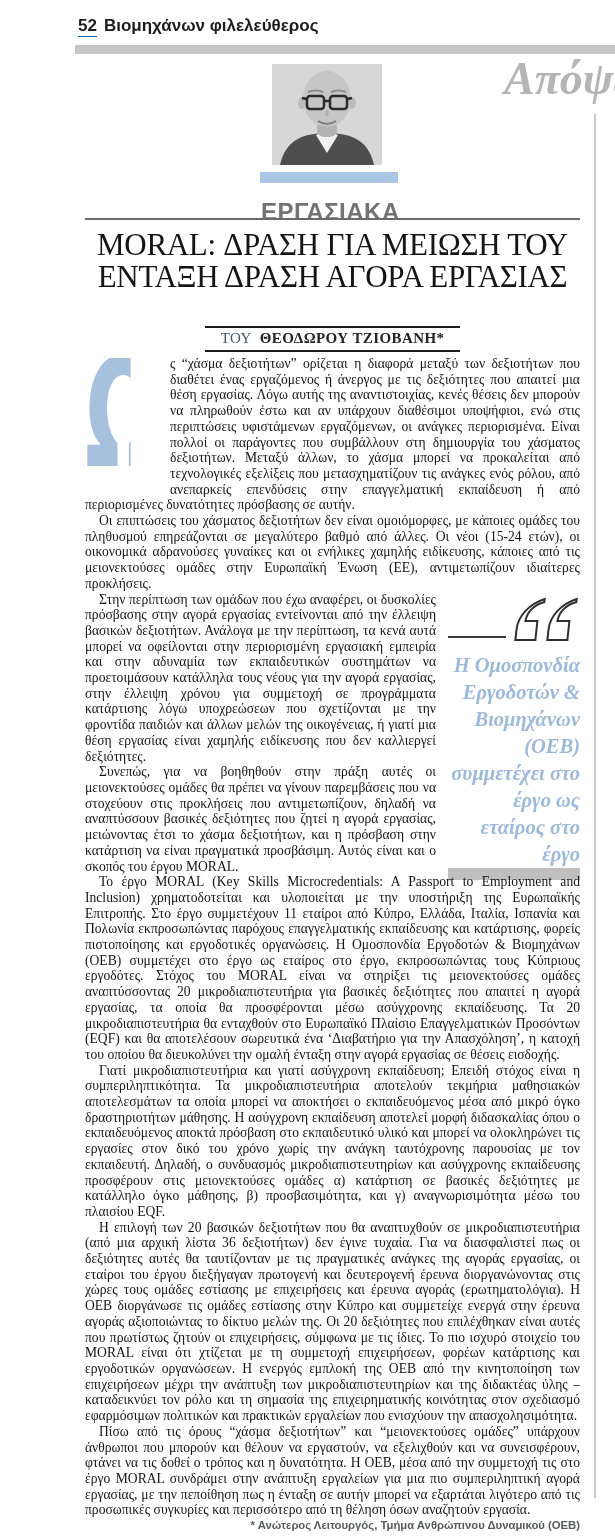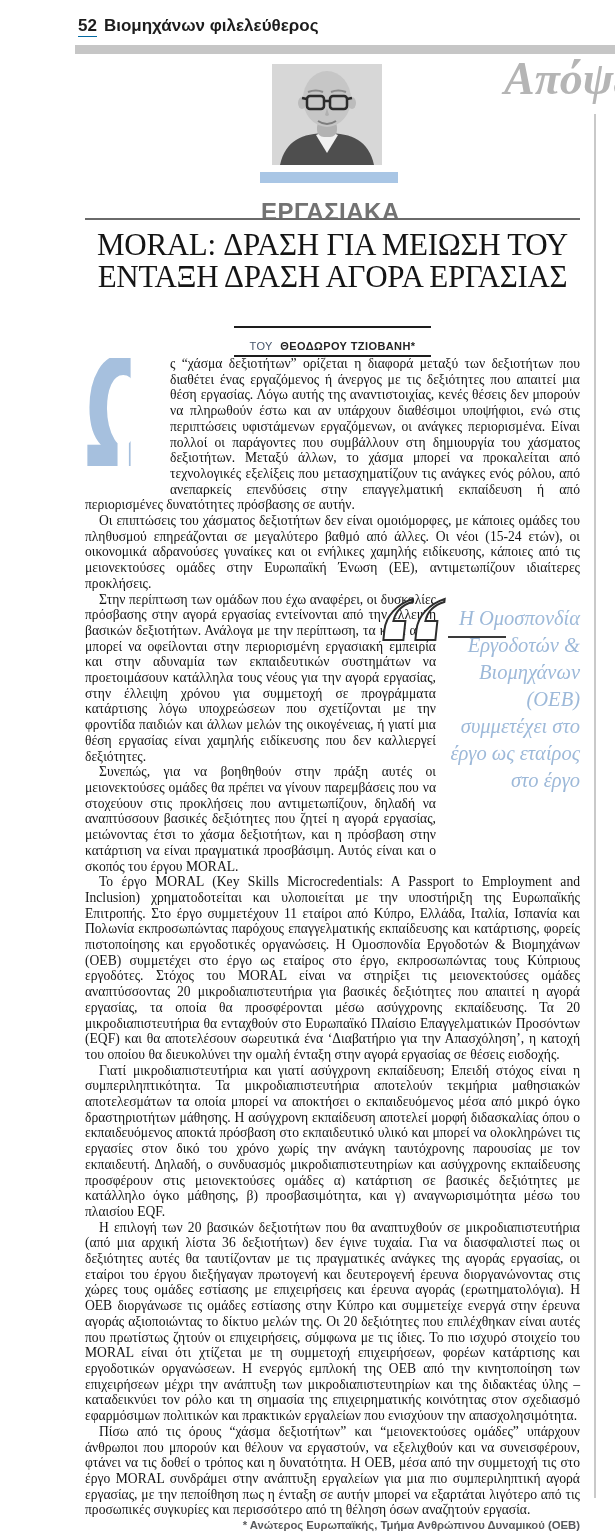--- a/index.html
+++ b/index.html
@@ -26,36 +26,36 @@
               font-weight:bold;font-size:24px;letter-spacing:.5px;color:#737373;}
 
   .head-rule{position:absolute;left:85px;top:218px;width:495px;height:2px;background:#6a6a6a;}
 
   
   .title{position:absolute;left:60px;top:229px;width:545px;text-align:center;color:#151515;
          font-size:31px;line-height:31.5px;letter-spacing:-.3px;}
 
   
   .byline-wrap{position:absolute;left:85px;top:326px;width:495px;display:flex;justify-content:center;}
-  .byline{border-top:2px solid #1d1d1d;border-bottom:2px solid #1d1d1d;padding:12px 16px 3px;
-          font-family:Liberation Sans, sans-serif;font-size:11px;letter-spacing:.4px;white-space:nowrap;}
+  .byline{border-top:2px solid #1d1d1d;border-bottom:2px solid #1d1d1d;padding:2px 16px 3px;
+          font-family:Liberation Serif, serif;font-size:15px;letter-spacing:.4px;white-space:nowrap;}
   .byline .prefix{color:#44546a;font-weight:normal;margin-right:4px;}
   .byline .author{color:#242424;font-weight:bold;}
 
   
   .article{position:absolute;left:85px;top:356px;width:495px;font-size:13.6px;line-height:15.7px;
            text-align:justify;color:#141414;}
   .article p{margin:0;text-indent:14px;}
   .article p.first{text-indent:0;}
   .dropcap{float:left;width:76px;height:122px;overflow:hidden;margin:2px 9px 2px 0;
            font-family:"DejaVu Sans",sans-serif;font-weight:bold;font-size:150px;line-height:112px;
            color:#a6c0de;transform:scaleX(.6);transform-origin:left top;}
 
   
-  .pullquote{float:right;width:132px;height:258px;margin:4px 0 20px 12px;display:flex;flex-direction:row;}
+  .pullquote{float:right;width:132px;height:258px;margin:4px 0 20px 12px;display:flex;flex-direction:column;font-weight:bold;}
   .pq-head{position:relative;height:47px;flex:none;}
   .pq-rule{position:absolute;left:0;bottom:5px;width:58px;height:2px;background:#3a3a3a;}
   .pq-icon{position:absolute;right:0;bottom:0;}
   .pq-text{margin-top:9px;text-align:right;font-style:italic;font-size:20.5px;line-height:27px;
            color:#9db9d9;}
   .pq-bar{margin-top:auto;height:12px;background:#bfbfbf;flex:none;}
 
   .footnote{text-align:right;font-family:"Liberation Sans",sans-serif;font-size:11.3px;
             font-weight:bold;color:#595a5c;margin-top:2px;text-indent:0;}
 </style>
@@ -132,16 +132,16 @@
       <div class="pq-text">Η Ομοσπονδία Εργοδοτών &amp; Βιομηχάνων (ΟΕΒ) συμμετέχει στο έργο ως εταίρος στο έργο</div>
       <div class="pq-bar"></div>
     </aside>
 
     <p>Στην περίπτωση των ομάδων που έχω αναφέρει, οι δυσκολίες πρόσβασης στην αγορά εργασίας εντείνονται από την έλλειψη βασικών δεξιοτήτων. Ανάλογα με την περίπτωση, τα κενά αυτά μπορεί να οφείλονται στην περιορισμένη εργασιακή εμπειρία και στην αδυναμία των εκπαιδευτικών συστημάτων να προετοιμάσουν κατάλληλα τους νέους για την αγορά εργασίας, στην έλλειψη χρόνου για συμμετοχή σε προγράμματα κατάρτισης λόγω υποχρεώσεων που σχετίζονται με την φροντίδα παιδιών και άλλων μελών της οικογένειας, ή γιατί μια θέση εργασίας είναι χαμηλής ειδίκευσης που δεν καλλιεργεί δεξιότητες.</p>
     <p>Συνεπώς, για να βοηθηθούν στην πράξη αυτές οι μειονεκτούσες ομάδες θα πρέπει να γίνουν παρεμβάσεις που να στοχεύουν στις προκλήσεις που αντιμετωπίζουν, δηλαδή να αναπτύσσουν βασικές δεξιότητες που ζητεί η αγορά εργασίας, μειώνοντας έτσι το χάσμα δεξιοτήτων, και η πρόσβαση στην κατάρτιση να είναι πραγματικά προσβάσιμη. Αυτός είναι και ο σκοπός του έργου MORAL.</p>
     <p>Το έργο MORAL (Key Skills Microcredentials: A Passport to Employment and Inclusion) χρηματοδοτείται και υλοποιείται με την υποστήριξη της Ευρωπαϊκής Επιτροπής. Στο έργο συμμετέχουν 11 εταίροι από Κύπρο, Ελλάδα, Ιταλία, Ισπανία και Πολωνία εκπροσωπώντας παρόχους επαγγελματικής εκπαίδευσης και κατάρτισης, φορείς πιστοποίησης και εργοδοτικές οργανώσεις. Η Ομοσπονδία Εργοδοτών &amp; Βιομηχάνων (ΟΕΒ) συμμετέχει στο έργο ως εταίρος στο έργο, εκπροσωπώντας τους Κύπριους εργοδότες. Στόχος του MORAL είναι να στηρίξει τις μειονεκτούσες ομάδες αναπτύσσοντας 20 μικροδιαπιστευτήρια για βασικές δεξιότητες που απαιτεί η αγορά εργασίας, τα οποία θα προσφέρονται μέσω ασύγχρονης εκπαίδευσης. Τα 20 μικροδιαπιστευτήρια θα ενταχθούν στο Ευρωπαϊκό Πλαίσιο Επαγγελματικών Προσόντων (EQF) και θα αποτελέσουν σωρευτικά ένα ‘Διαβατήριο για την Απασχόληση’, η κατοχή του οποίου θα διευκολύνει την ομαλή ένταξη στην αγορά εργασίας σε θέσεις εισδοχής.</p>
     <p>Γιατί μικροδιαπιστευτήρια και γιατί ασύγχρονη εκπαίδευση; Επειδή στόχος είναι η συμπεριληπτικότητα. Τα μικροδιαπιστευτήρια αποτελούν τεκμήρια μαθησιακών αποτελεσμάτων τα οποία μπορεί να αποκτήσει ο εκπαιδευόμενος μέσα από μικρό όγκο δραστηριοτήτων μάθησης. Η ασύγχρονη εκπαίδευση αποτελεί μορφή διδασκαλίας όπου ο εκπαιδευόμενος αποκτά πρόσβαση στο εκπαιδευτικό υλικό και μπορεί να ολοκληρώνει τις εργασίες στον δικό του χρόνο χωρίς την ανάγκη ταυτόχρονης παρουσίας με τον εκπαιδευτή. Δηλαδή, ο συνδυασμός μικροδιαπιστευτηρίων και ασύγχρονης εκπαίδευσης προσφέρουν στις μειονεκτούσες ομάδες α) κατάρτιση σε βασικές δεξιότητες με κατάλληλο όγκο μάθησης, β) προσβασιμότητα, και γ) αναγνωρισιμότητα μέσω του πλαισίου EQF.</p>
     <p>Η επιλογή των 20 βασικών δεξιοτήτων που θα αναπτυχθούν σε μικροδιαπιστευτήρια (από μια αρχική λίστα 36 δεξιοτήτων) δεν έγινε τυχαία. Για να διασφαλιστεί πως οι δεξιότητες αυτές θα ταυτίζονταν με τις πραγματικές ανάγκες της αγοράς εργασίας, οι εταίροι του έργου διεξήγαγαν πρωτογενή και δευτερογενή έρευνα διοργανώνοντας στις χώρες τους ομάδες εστίασης με επιχειρήσεις και έρευνα αγοράς (ερωτηματολόγια). Η ΟΕΒ διοργάνωσε τις ομάδες εστίασης στην Κύπρο και συμμετείχε ενεργά στην έρευνα αγοράς αξιοποιώντας το δίκτυο μελών της. Οι 20 δεξιότητες που επιλέχθηκαν είναι αυτές που πρωτίστως ζητούν οι επιχειρήσεις, σύμφωνα με τις ίδιες. Το πιο ισχυρό στοιχείο του MORAL είναι ότι χτίζεται με τη συμμετοχή επιχειρήσεων, φορέων κατάρτισης και εργοδοτικών οργανώσεων. Η ενεργός εμπλοκή της ΟΕΒ από την κινητοποίηση των επιχειρήσεων μέχρι την ανάπτυξη των μικροδιαπιστευτηρίων και της διδακτέας ύλης – καταδεικνύει τον ρόλο και τη σημασία της επιχειρηματικής κοινότητας στον σχεδιασμό εφαρμόσιμων πολιτικών και πρακτικών εργαλείων που ενισχύουν την απασχολησιμότητα.</p>
     <p>Πίσω από τις όρους “χάσμα δεξιοτήτων” και “μειονεκτούσες ομάδες” υπάρχουν άνθρωποι που μπορούν και θέλουν να εργαστούν, να εξελιχθούν και να συνεισφέρουν, φτάνει να τις δοθεί ο τρόπος και η δυνατότητα. Η ΟΕΒ, μέσα από την συμμετοχή τις στο έργο MORAL συνδράμει στην ανάπτυξη εργαλείων για μια πιο συμπεριληπτική αγορά εργασίας, με την πεποίθηση πως η ένταξη σε αυτήν μπορεί να εξαρτάται λιγότερο από τις προσωπικές συγκυρίες και περισσότερο από τη θέληση όσων αναζητούν εργασία.</p>
-    <p class="footnote">* Ανώτερος Ευρωπαϊκής, Τμήμα Ανθρώπινου Δυναμικού (ΟΕΒ)</p>
+    <p class="footnote">* Ανώτερος Λειτουργός, Τμήμα Ανθρώπινου Δυναμικού (ΟΕΒ)</p>
   </div>
 
 </div>
 
 </body></html>

